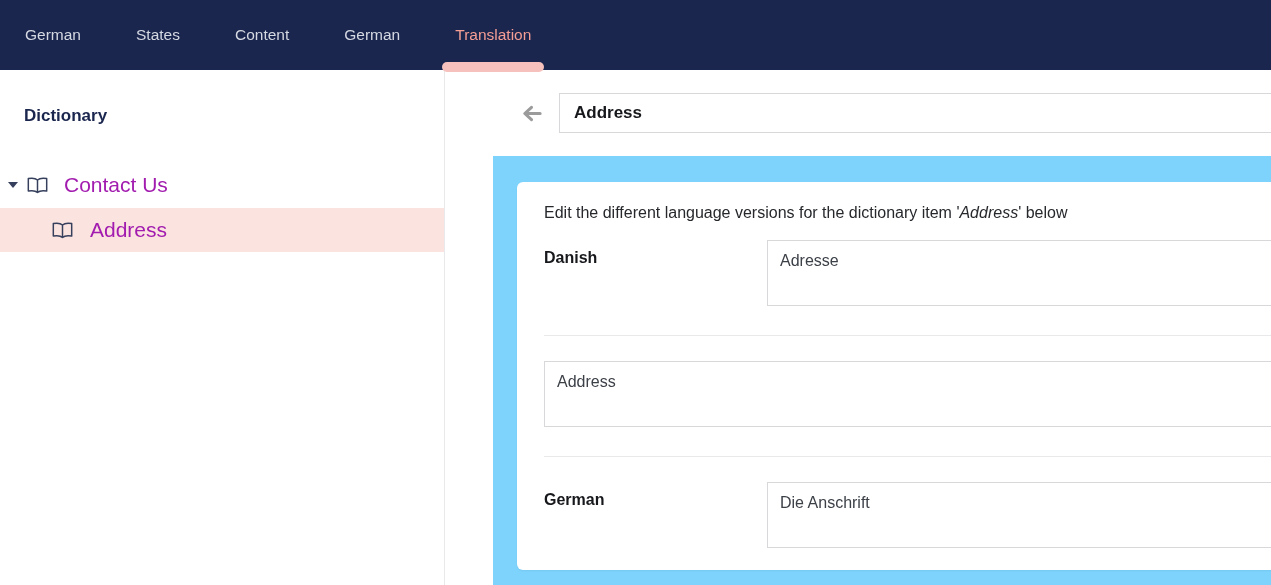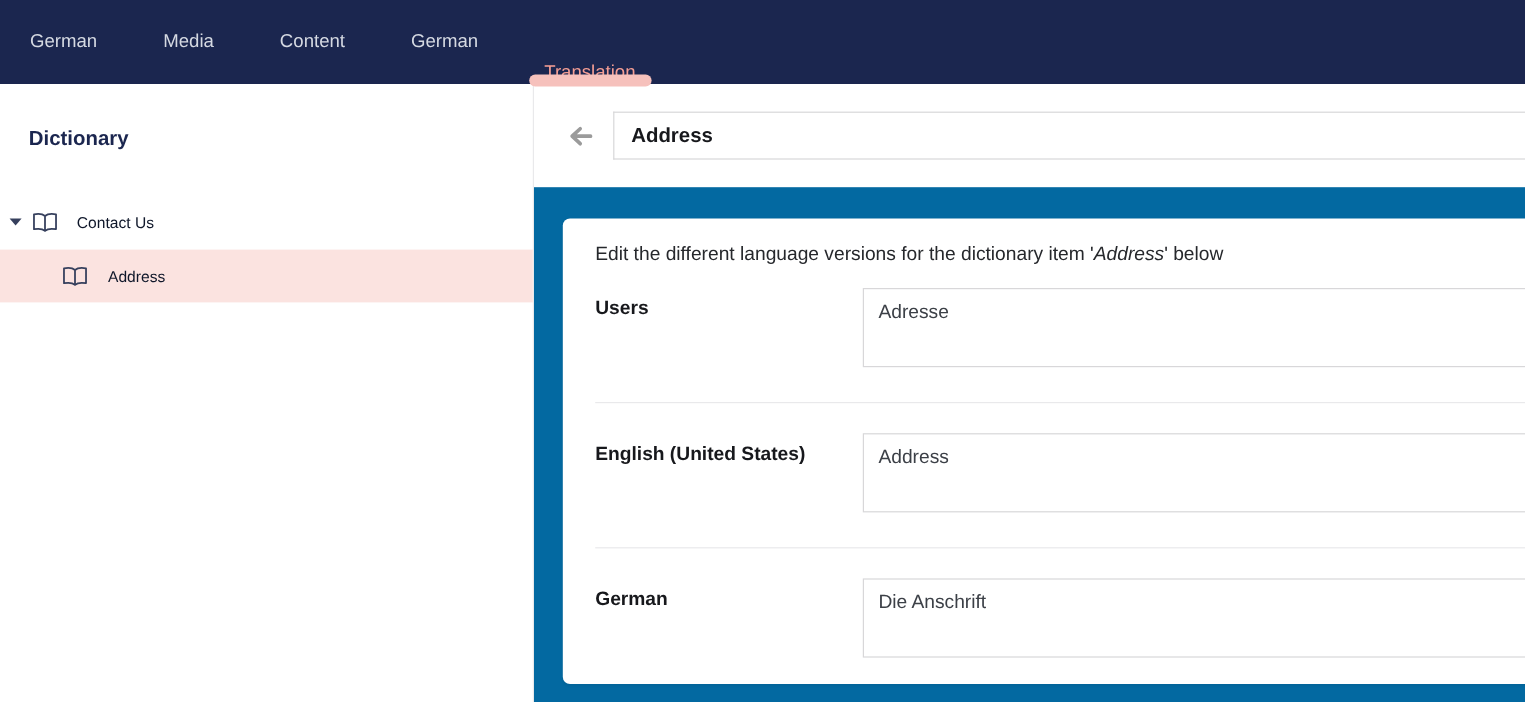--- a/index.html
+++ b/index.html
@@ -20,55 +20,55 @@
   .nav-item {
     display: flex;
     align-items: center;
     position: relative;
     margin-right: 55px;
     color: #d5d9e2;
     font-size: 15.5px;
     cursor: pointer;
     white-space: nowrap;
   }
-  .nav-item.active { color: #f59e94; align-items: flex-end; }
+  .nav-item.active { color: #f59e94; }
   .nav-item .active-bar {
     position: absolute;
     bottom: -2px;
     left: -13px;
     right: -13px;
     height: 10px;
     background: #f6c1bc;
     border-radius: 5px;
   }
 
   
-  .layout { display: flex; height: 515px; }
+  .layout { display: flex; height: 515px; gap: 48px; }
 
   
   .sidebar {
     width: 445px;
     flex-shrink: 0;
     background: #ffffff;
     border-right: 1px solid #e9e9eb;
   }
   .sidebar-title {
     margin: 36px 0 36px 24px;
     font-size: 17px;
     font-weight: 700;
     color: #1b264f;
   }
   .tree-row {
     display: flex;
     align-items: center;
     height: 46px;
     padding-left: 8px;
     cursor: pointer;
-    color: #0f172a;
-    font-size: 13px;
+    color: #a21caf;
+    font-size: 21px;
   }
   .tree-row.selected {
     height: 44px;
     background: #fbe3e0;
     padding-left: 52px;
   }
   .caret {
     width: 0; height: 0;
     border-left: 5px solid transparent;
     border-right: 5px solid transparent;
@@ -105,21 +105,21 @@
     padding: 0 14px;
     font-family: inherit;
     font-size: 17px;
     font-weight: 700;
     color: #17181c;
     outline: none;
   }
 
   .content {
     flex: 1;
-    background: #0369a1;
+    background: #7dd3fc;
     padding: 26px 0 0 24px;
     overflow: hidden;
   }
   .card {
     background: #ffffff;
     border-radius: 6px;
     margin-right: -12px;
     height: 388px;
     padding: 20px 0 22px 27px;
     box-shadow: 0 1px 2px rgba(0,0,0,0.05);
@@ -166,21 +166,21 @@
   }
 </style>
 </head>
 <body>
 
 <nav class="topnav">
   <div class="nav-item">
       <span>German</span>
     </div>
   <div class="nav-item">
-      <span>Media</span>
+      <span>States</span>
     </div>
   <div class="nav-item">
       <span>Content</span>
     </div>
   <div class="nav-item">
       <span>German</span>
     </div>
   <div class="nav-item active">
     <span>Translation</span>
     <span class="active-bar"></span>
@@ -220,26 +220,25 @@
       </button>
       <input class="title-input" type="text" value="Address" style="">
     </div>
 
     <div class="content">
       <div class="card">
 
         <p class="desc"><span>Edit the different language versions for the dictionary item '</span><span class="item-name">Address</span><span>' below</span></p>
 
         <div class="trans-row">
-          <label>Users</label>
+          <label>Danish</label>
           <textarea style="">Adresse</textarea>
         </div>
 
         <div class="trans-row">
-          <label>English (United States)</label>
           <textarea style="">Address</textarea>
         </div>
 
         <div class="trans-row">
           <label>German</label>
           <textarea style="">Die Anschrift</textarea>
         </div>
 
       </div>
     </div>

